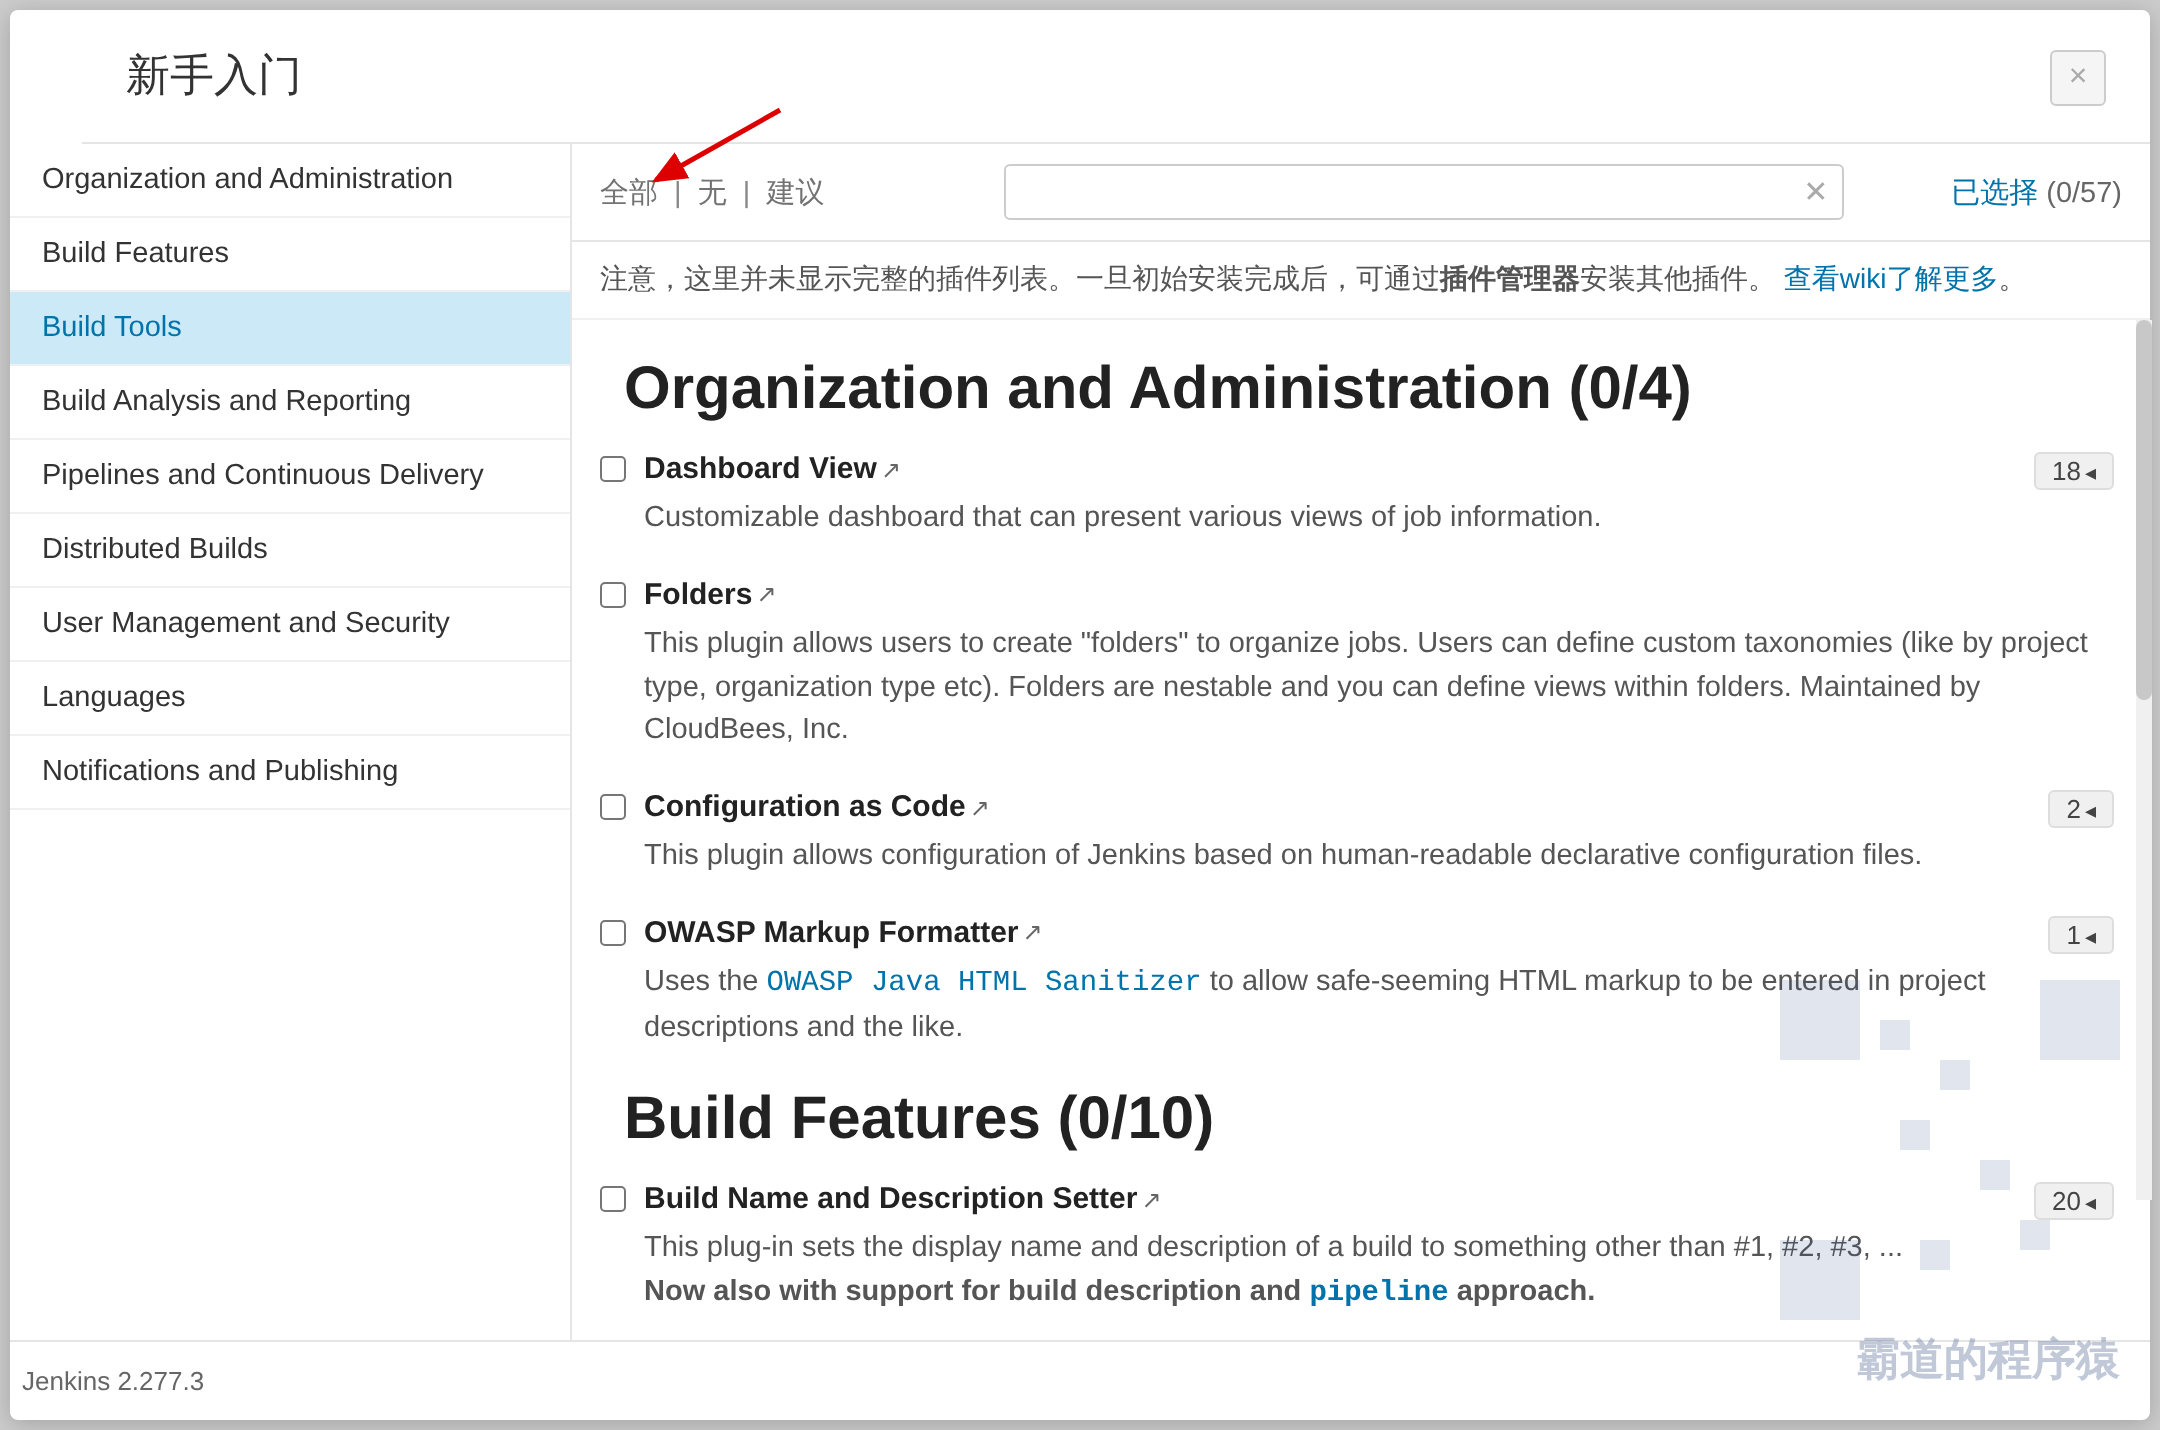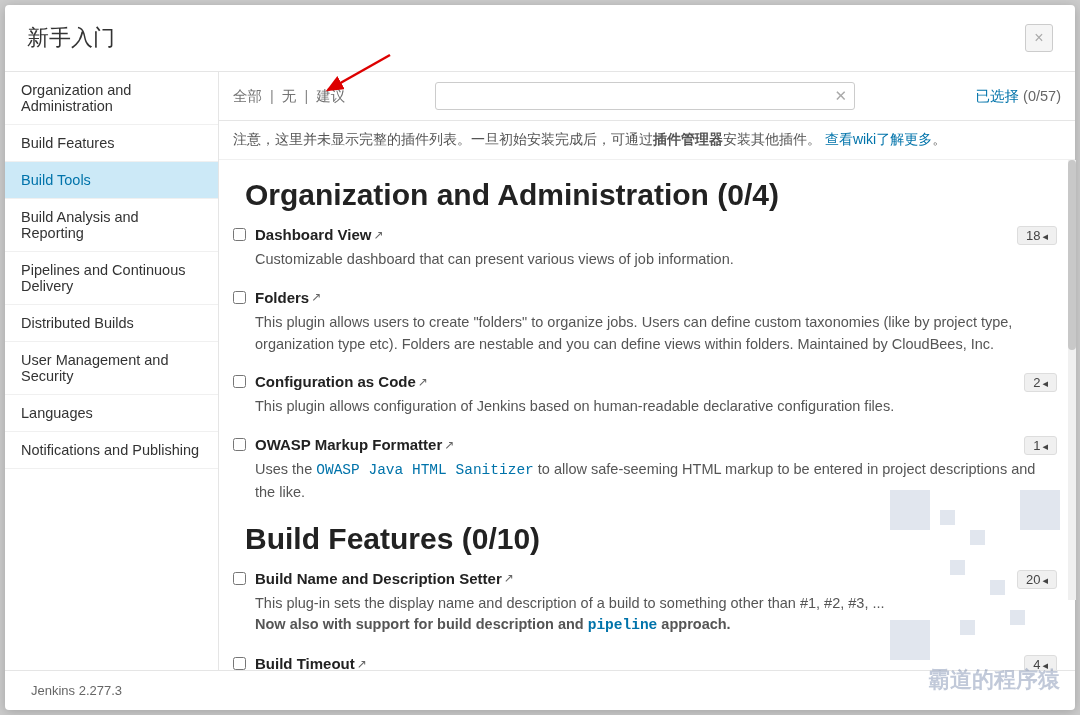--- a/index.html
+++ b/index.html
@@ -1,22 +1,22 @@
 <!DOCTYPE html>
 <html><head>
 <meta charset="utf-8">
 <style>
 * { box-sizing: border-box; margin: 0; padding: 0; }
 body { font-family: -apple-system, BlinkMacSystemFont, "Segoe UI", "Microsoft YaHei", sans-serif; background: #ccc; width: 1080px; height: 715px; overflow: hidden; position: relative; }
 .modal { position: absolute; top: 5px; left: 5px; right: 5px; bottom: 5px; background: #fff; border-radius: 4px; box-shadow: 0 2px 12px rgba(0,0,0,0.2); display: flex; flex-direction: column; }
-.modal-header { padding: 18px 22px; border-bottom: 1px solid #e5e5e5; display: flex; justify-content: space-between; align-items: center; }
+.modal-header { padding: 18px 22px; border-bottom: 1px solid #e5e5e5; display: flex; justify-content: space-between; align-items: flex-end; margin-left: 36px; }
 .modal-title { font-size: 22px; font-weight: 400; color: #333; }
 .close-btn { width: 28px; height: 28px; border: 1px solid #ccc; border-radius: 3px; background: #f5f5f5; color: #aaa; font-size: 16px; line-height: 26px; text-align: center; cursor: pointer; }
 .modal-body { flex: 1; display: flex; overflow: hidden; }
-.sidebar { width: 214px; border-right: 1px solid #e5e5e5; overflow-y: auto; }
+.sidebar { width: 281px; border-right: 1px solid #e5e5e5; overflow-y: auto; }
 .sidebar-item { padding: 10px 16px; font-size: 14.5px; color: #333; cursor: pointer; border-bottom: 1px solid #f0f0f0; }
 .sidebar-item.active { background: #cce9f7; color: #0073aa; }
 .main { flex: 1; display: flex; flex-direction: column; overflow: hidden; }
 .toolbar { padding: 10px 14px; border-bottom: 1px solid #e5e5e5; display: flex; align-items: center; gap: 10px; position: relative; }
 .filter-links { font-size: 14.5px; color: #0073aa; }
 .filter-links a { color: #737373; text-decoration: none; cursor: pointer; }
 .filter-links .sep { color: #888; margin: 0 4px; }
 .search-wrap { flex: 1; max-width: 420px; position: relative; margin-left: 80px; }
 .search-input { width: 100%; padding: 5px 28px 5px 8px; border: 1px solid #ccc; border-radius: 3px; font-size: 14px; }
 .clear-search { position: absolute; right: 8px; top: 50%; transform: translateY(-50%); color: #aaa; cursor: pointer; font-size: 15px; }
@@ -31,21 +31,21 @@
 .plugin { margin-bottom: 18px; position: relative; padding-left: 22px; }
 .plugin-head { display: flex; align-items: center; }
 .plugin-check { position: absolute; left: 0; top: 2px; }
 .plugin-name { font-weight: 700; color: #222; font-size: 15px; }
 .ext-icon { color: #666; font-size: 12px; margin-left: 2px; }
 .badge { position: absolute; right: 0; top: 0; background: #f0f0f0; border: 1px solid #ddd; border-radius: 3px; padding: 1px 8px; font-size: 13px; color: #444; }
 .badge .arr { font-size: 11px; margin-left: 2px; }
 .plugin-desc { font-size: 14.5px; color: #555; margin-top: 6px; line-height: 1.5; }
 .plugin-desc a { color: #0073aa; text-decoration: none; font-family: Liberation Mono, monospace; }
 .plugin-desc b { font-weight: 700; }
-.modal-footer { padding: 12px 26px; border-top: 1px solid #e5e5e5; font-size: 13px; color: #666; }
+.modal-footer { padding: 12px 6px; border-top: 1px solid #e5e5e5; font-size: 13px; color: #666; }
 .arrow { position: absolute; top: 50px; left: 320px; pointer-events: none; }
 .scrollbar-track { position: absolute; right: 4px; top: 160px; width: 8px; height: 440px; background: #f0f0f0; }
 .scrollbar-thumb { width: 8px; height: 190px; background: #c8c8c8; border-radius: 4px; }
 .watermark { position: absolute; right: 20px; bottom: 20px; font-size: 22px; color: rgba(100,120,160,0.4); font-weight: 700; pointer-events: none; }
 .qr { position: absolute; right: 20px; bottom: 55px; width: 170px; height: 170px; opacity: 0.15; pointer-events: none; }
 </style>
 </head>
 <body>
 
 <div class="modal">

